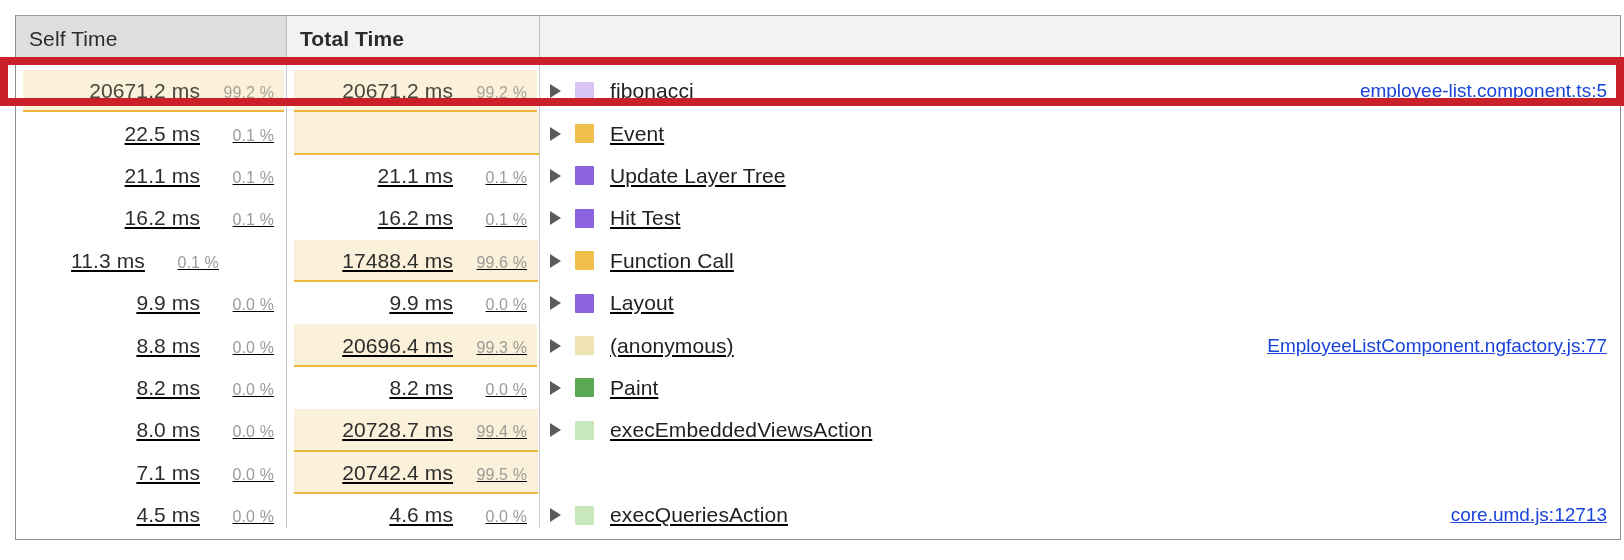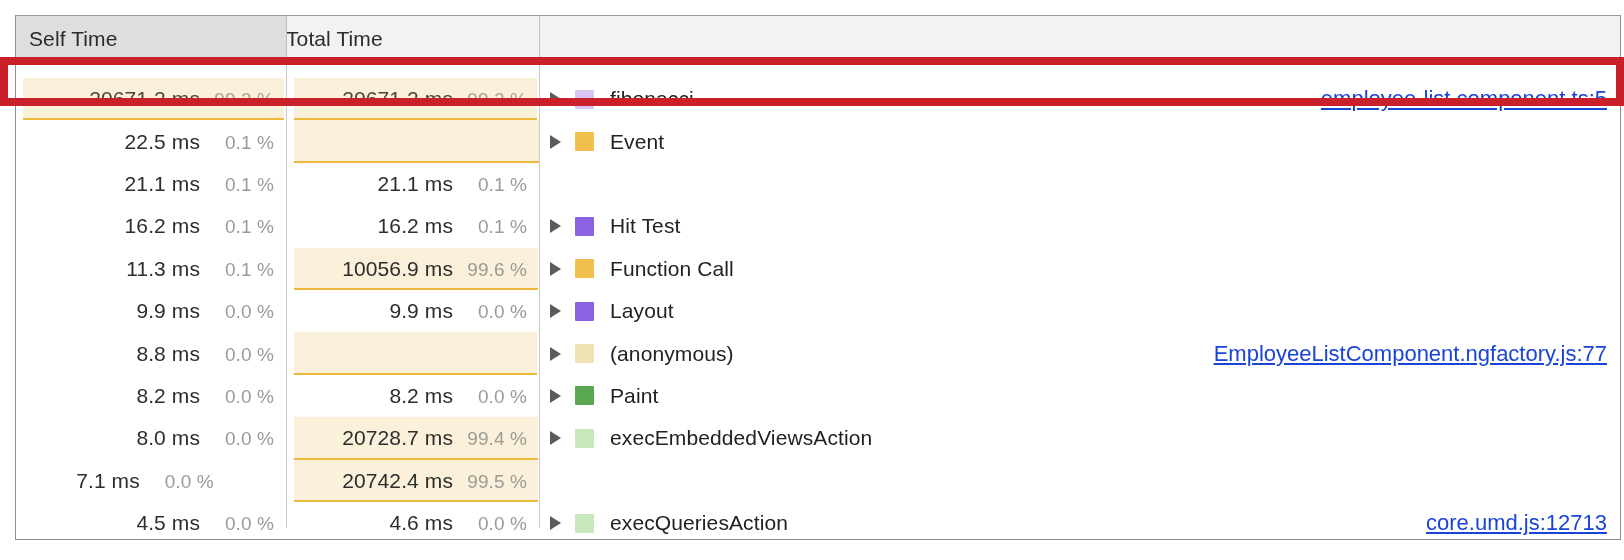--- a/index.html
+++ b/index.html
@@ -60,42 +60,43 @@
   .th-sep {
     position: absolute;
     top: 0;
     width: 1px;
     height: 45px;
     background: #bdbdbd;
   }
 
   
   .col-self  { left: 0px;   width: 270px; }
-  .col-total { left: 257px; width: 252px; }
+  .col-total { left: 271px; width: 252px; font-weight: bold; }
   .col-act   { left: 524px; width: 1080px; }
 
   .sep-1 { left: 270px; }
   .sep-2 { left: 523px; }
 
   
   .tbody {
     position: relative;
     height: 478px;
     background: #fff;
   }
   .row {
     position: relative;
     height: 42.4px;
     width: 100%;
   }
   .cell {
     position: absolute;
-    top: 16px;
+    top: 8px;
     height: 42.4px;
     box-sizing: border-box;
+    text-decoration: underline;
   }
   .cell.num {
     display: flex;
     align-items: center;
     justify-content: flex-end;
   }
 
   
   .bar {
     position: absolute;
@@ -114,21 +115,21 @@
     align-items: baseline;
     padding-right: 12px;
     white-space: nowrap;
   }
   .ms {
     font-size: 21px;
     color: #2d2d2d;
     letter-spacing: 0.1px;
   }
   .pct {
-    font-size: 19px;
+    font-size: 16px;
     color: #9b9b96;
     letter-spacing: 0.1px;
     width: 74px;
     text-align: right;
   }
   .row.hl .ms  { color: #4a463c; }
   .row.hl .pct { color: #a8a295; }
 
   
   .vsep {
@@ -165,21 +166,21 @@
   }
   .actname {
     font-size: 21px;
     color: #222222;
     letter-spacing: 0.1px;
     white-space: nowrap;
   }
   .link {
     margin-left: auto;
     padding-right: 13px;
-    font-size: 22px;
+    font-size: 19px;
     color: #1a44d8;
     text-decoration: underline;
     white-space: nowrap;
     cursor: pointer;
   }
 
   
   .redbox {
     position: absolute;
     left: 0px;
@@ -259,20 +260,25 @@
               <span class="ms">21.1 ms</span>
               <span class="pct">0.1 %</span>
             </div>
           </div>
           <div class="cell num" style="left: 271px; width: 252px;">
             <div class="numtext">
               <span class="ms">21.1 ms</span>
               <span class="pct">0.1 %</span>
             </div>
           </div>
+          <div class="cell act" style="left: 524px; width: 1080px;">
+            <div class="tri"></div>
+            <div class="swatch" style="background: rgb(139, 98, 224);"></div>
+            <span class="actname">Update Layer Tree</span>
+          </div>
           <div class="vsep" style="left: 270px;"></div>
           <div class="vsep" style="left: 523px;"></div>
         </div>
         <div class="row">
           <div class="cell num" style="left: 0px; width: 270px;">
             <div class="numtext">
               <span class="ms">16.2 ms</span>
               <span class="pct">0.1 %</span>
             </div>
           </div>
@@ -284,30 +290,30 @@
           </div>
           <div class="cell act" style="left: 524px; width: 1080px;">
             <div class="tri"></div>
             <div class="swatch" style="background: rgb(139, 98, 224);"></div>
             <span class="actname">Hit Test</span>
           </div>
           <div class="vsep" style="left: 270px;"></div>
           <div class="vsep" style="left: 523px;"></div>
         </div>
         <div class="row">
-          <div class="cell num" style="left: 0px; width: 270px;">
+          <div class="cell num" style="left: 0px; width: 270px; justify-content: center;">
             <div class="numtext">
               <span class="ms">11.3 ms</span>
               <span class="pct">0.1 %</span>
             </div>
           </div>
           <div class="cell num" style="left: 271px; width: 252px;">
             <div class="bar" style="width: 244.02px;"></div>
             <div class="numtext">
-              <span class="ms">10056.9 ms</span>
+              <span class="ms">17488.4 ms</span>
               <span class="pct">99.6 %</span>
             </div>
           </div>
           <div class="cell act" style="left: 524px; width: 1080px;">
             <div class="tri"></div>
             <div class="swatch" style="background: rgb(240, 191, 76);"></div>
             <span class="actname">Function Call</span>
           </div>
           <div class="vsep" style="left: 270px;"></div>
           <div class="vsep" style="left: 523px;"></div>
@@ -335,20 +341,24 @@
         </div>
         <div class="row">
           <div class="cell num" style="left: 0px; width: 270px;">
             <div class="numtext">
               <span class="ms">8.8 ms</span>
               <span class="pct">0.0 %</span>
             </div>
           </div>
           <div class="cell num" style="left: 271px; width: 252px;">
             <div class="bar" style="width: 243.285px;"></div>
+            <div class="numtext">
+              <span class="ms">20696.4 ms</span>
+              <span class="pct">99.3 %</span>
+            </div>
           </div>
           <div class="cell act" style="left: 524px; width: 1080px;">
             <div class="tri"></div>
             <div class="swatch" style="background: rgb(239, 226, 181);"></div>
             <span class="actname">(anonymous)</span>
             <span class="link">EmployeeListComponent.ngfactory.js:77</span>
           </div>
           <div class="vsep" style="left: 270px;"></div>
           <div class="vsep" style="left: 523px;"></div>
         </div>
@@ -389,21 +399,21 @@
           </div>
           <div class="cell act" style="left: 524px; width: 1080px;">
             <div class="tri"></div>
             <div class="swatch" style="background: rgb(201, 231, 189);"></div>
             <span class="actname">execEmbeddedViewsAction</span>
           </div>
           <div class="vsep" style="left: 270px;"></div>
           <div class="vsep" style="left: 523px;"></div>
         </div>
         <div class="row">
-          <div class="cell num" style="left: 0px; width: 270px; justify-content: center;">
+          <div class="cell num" style="left: 0px; width: 270px;">
             <div class="numtext">
               <span class="ms">7.1 ms</span>
               <span class="pct">0.0 %</span>
             </div>
           </div>
           <div class="cell num" style="left: 271px; width: 252px;">
             <div class="bar" style="width: 243.775px;"></div>
             <div class="numtext">
               <span class="ms">20742.4 ms</span>
               <span class="pct">99.5 %</span>

